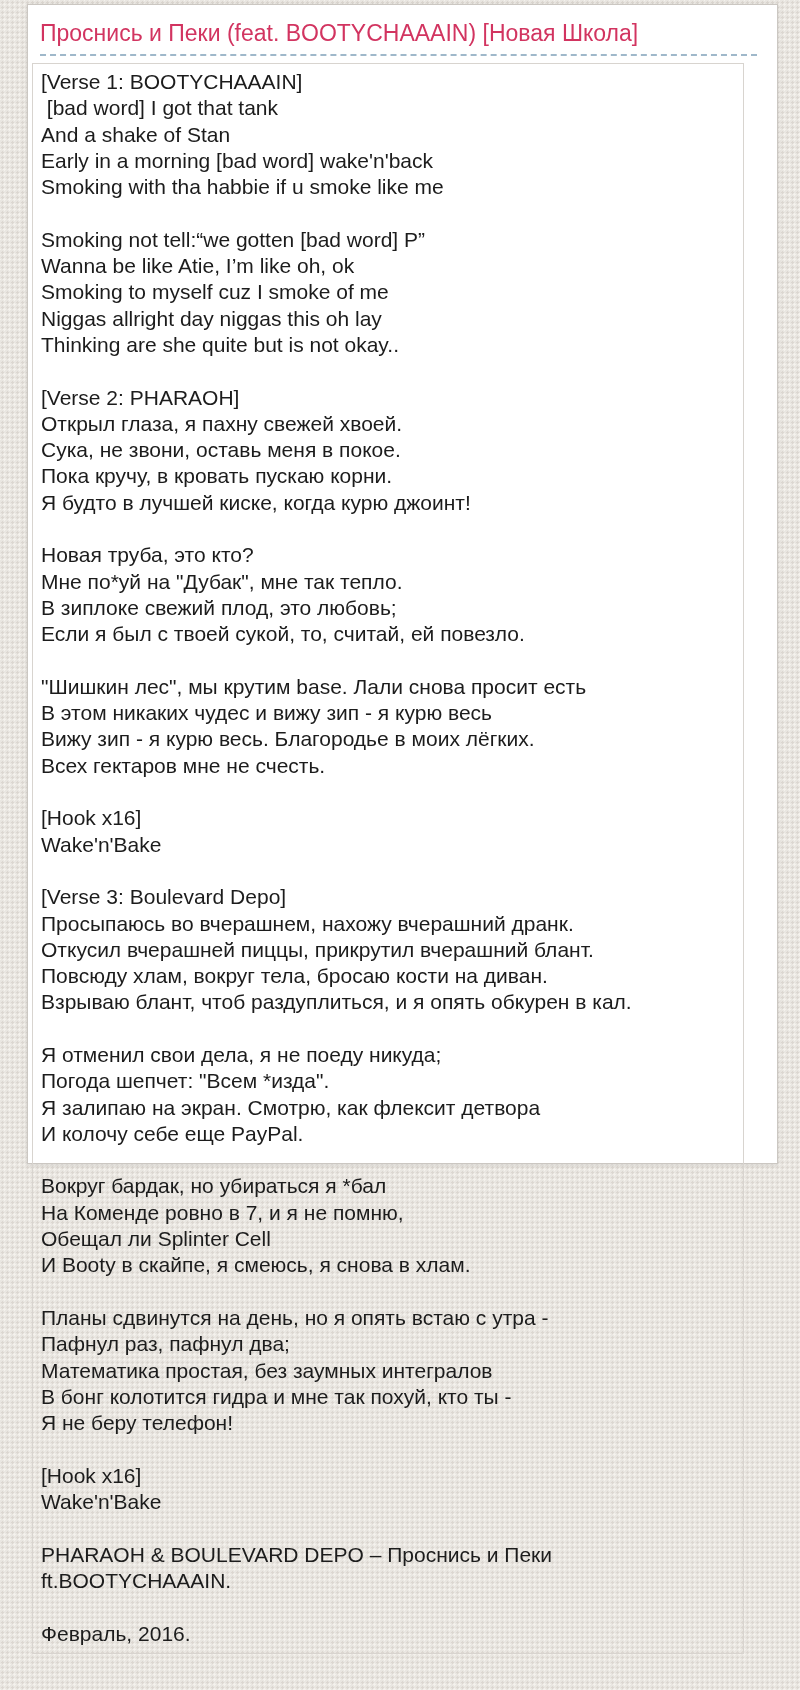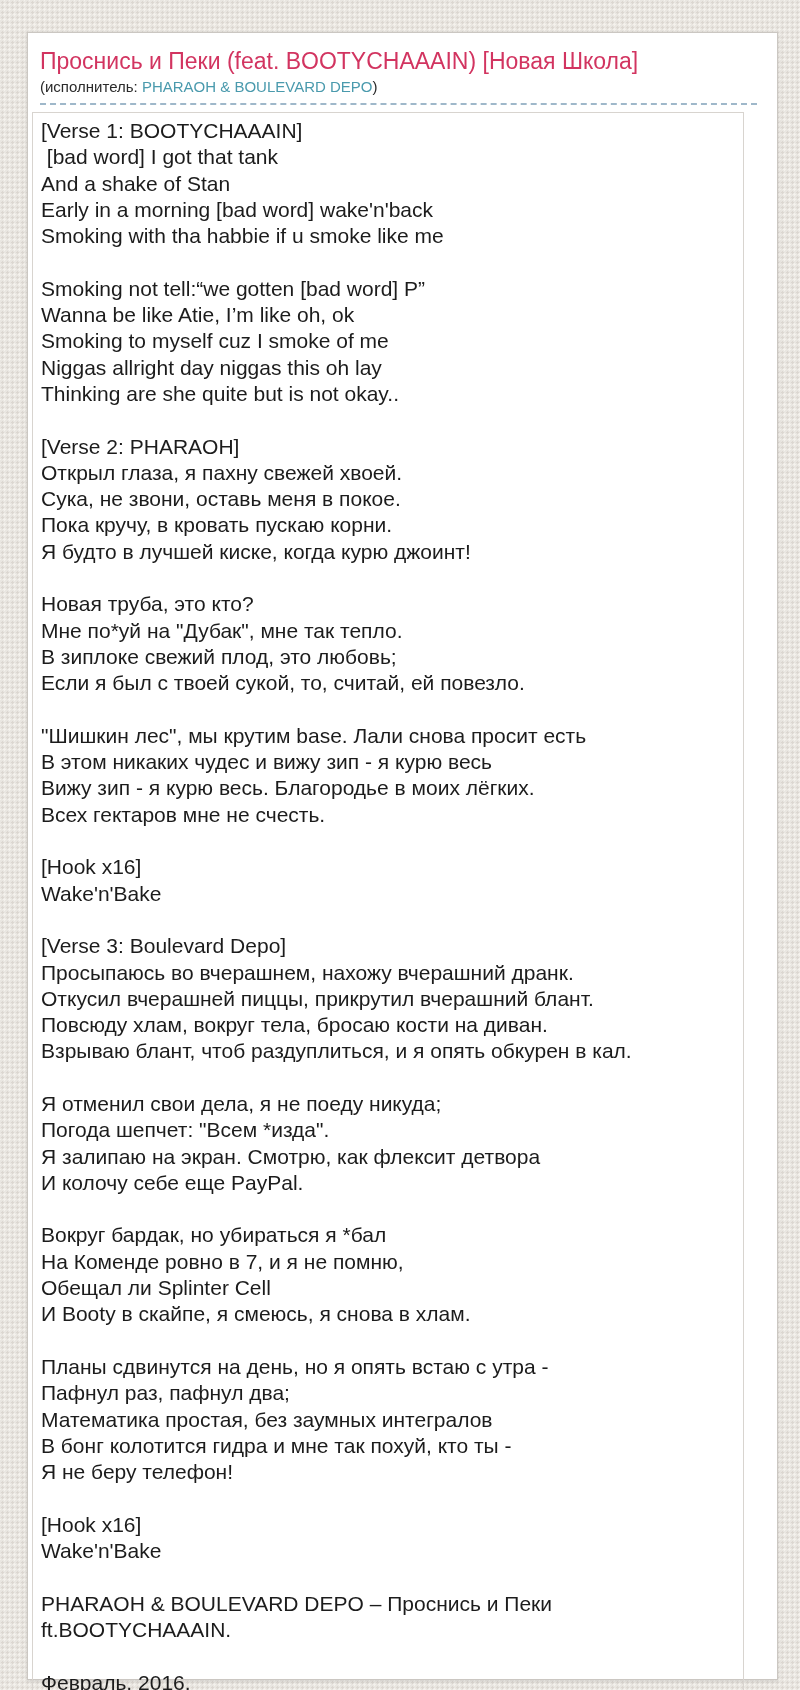--- a/index.html
+++ b/index.html
@@ -17,21 +17,21 @@
     width:800px;height:1690px;position:relative;overflow:hidden;
     font-family:"Liberation Sans","DejaVu Sans",sans-serif;
     background-color:var(--page-bg);
     background-image:
       radial-gradient(#dcd7d1 1px, transparent 1.2px),
       radial-gradient(#f4f1ec 1px, transparent 1.2px);
     background-size:5px 5px;
     background-position:0 0, 2px 2px;
   }
   .card{
-    position:absolute;left:27px;top:32px;width:751px;height:1648px;
+    position:absolute;left:27px;top:4px;width:751px;height:1160px;
     box-sizing:border-box;background:var(--card-bg);
     border:1px solid var(--card-border);
     box-shadow:0 1px 4px rgba(0,0,0,.12);
   }
   .header{padding:14px 20px 0 12px;}
   .title{
     font-size:23px;line-height:29px;color:var(--title-color);
     font-weight:400;margin:0;
   }
   .performer{font-size:15px;line-height:20px;color:#2a2a2a;margin-top:1px;}
@@ -47,23 +47,20 @@
     white-space:pre-wrap;margin:0;
     font-family:"Liberation Sans","DejaVu Sans",sans-serif;
   }
 </style>
 </head>
 <body>
 
 <div class="card">
   <div class="header">
     <h1 class="title">Проснись и Пеки (feat. BOOTYCHAAAIN) [Новая Школа]</h1>
-    <div class="performer"><span>(исполнитель:</span>
-      <a class="link">PHARAOH &amp; BOULEVARD DEPO</a><span>)</span>
-    </div>
   </div>
   <div class="separator"></div>
   <div class="lyrics-box">
     <div class="lyrics">[Verse 1: BOOTYCHAAAIN]
  [bad word] I got that tank
 And a shake of Stan
 Early in a morning [bad word] wake'n'back
 Smoking with tha habbie if u smoke like me
 
 Smoking not tell:“we gotten [bad word] P”

